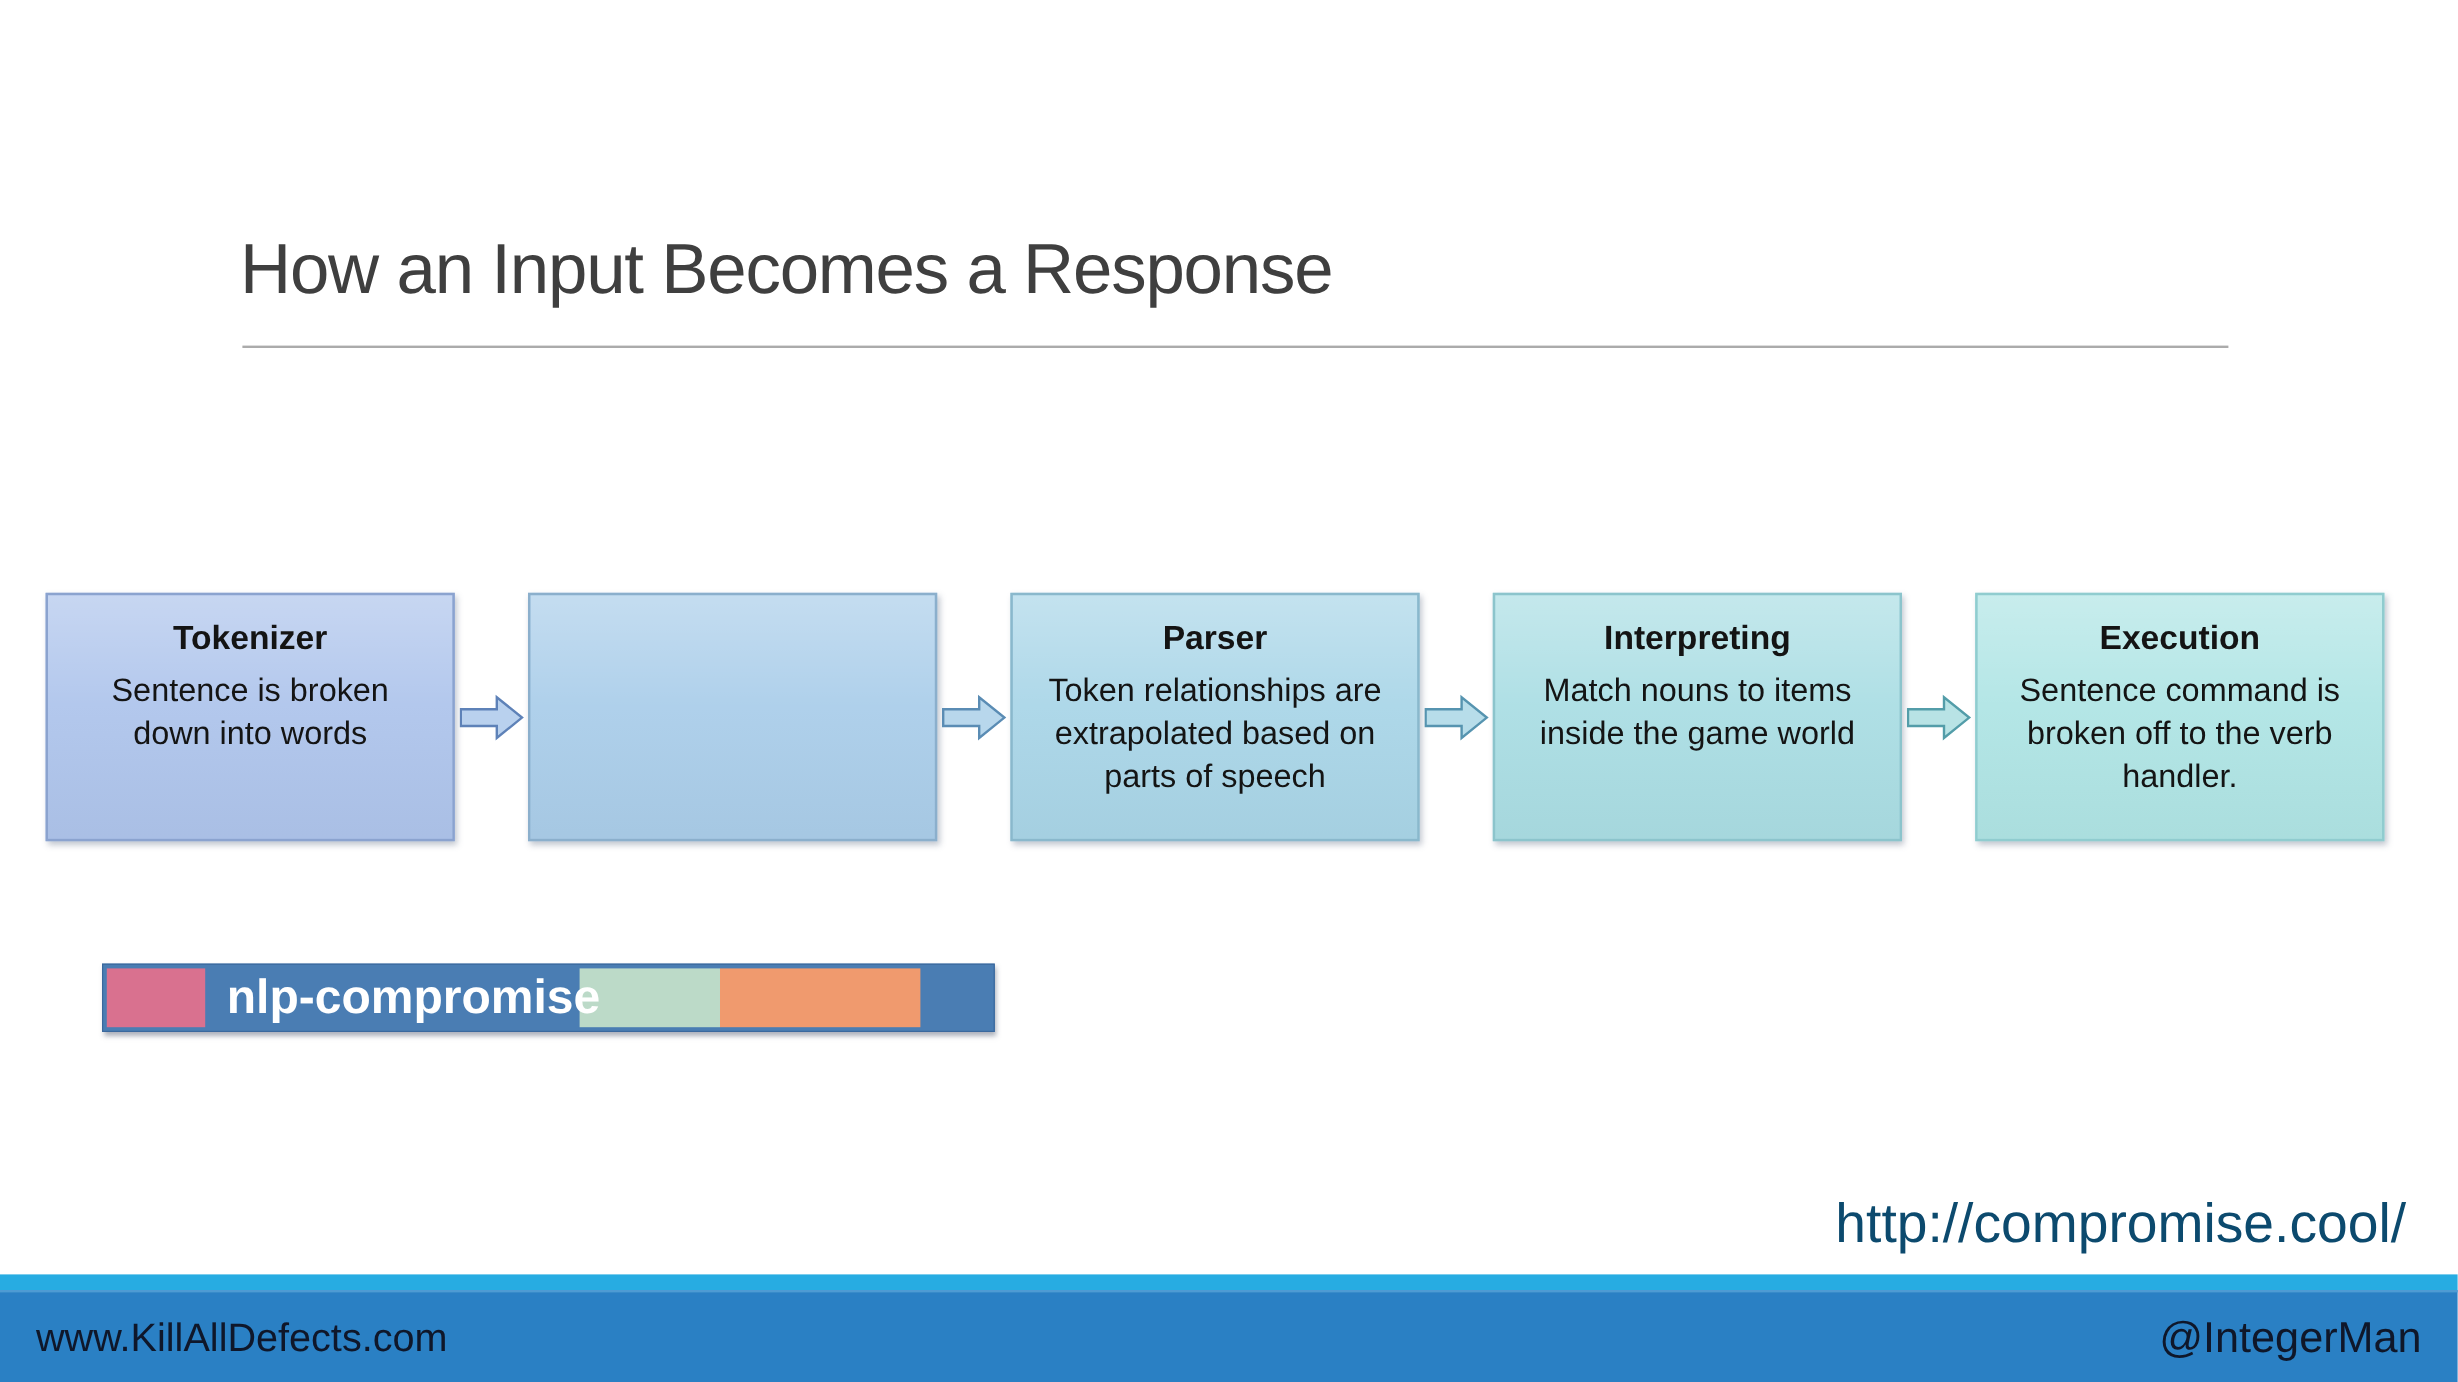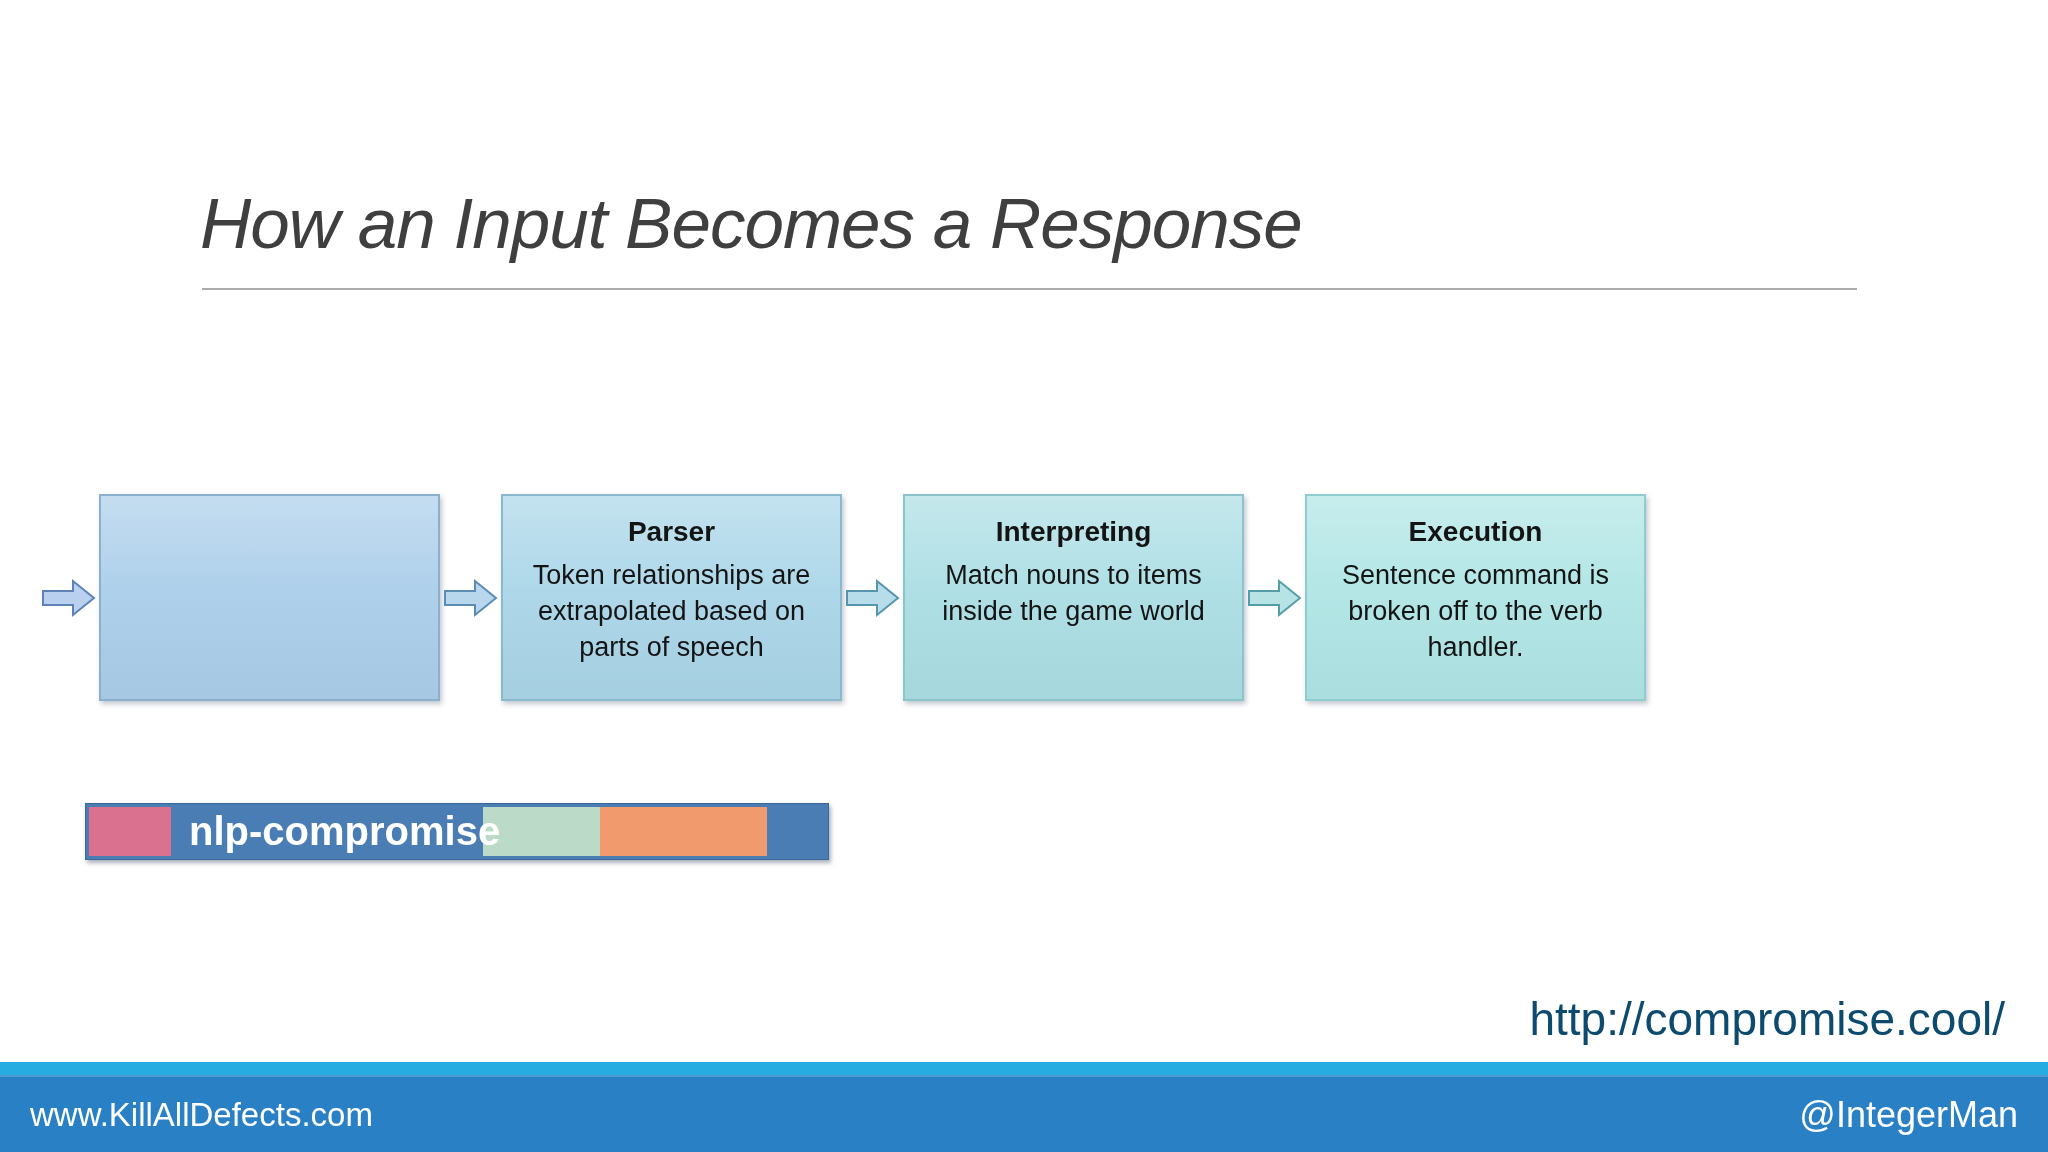--- a/index.html
+++ b/index.html
@@ -9,27 +9,26 @@
     font-family: "Liberation Sans", sans-serif;
     overflow: hidden;
     position: relative;
   }
   .slide { position: absolute; inset: 0; background: #ffffff; }
 
   
   .title {
     position: absolute;
     left: 200px; top: 172px;
-    font-size: 71px;
+    font-size: 59px;
     font-weight: 300;
     letter-spacing: -1px;
     color: #3f3f3f;
     line-height: 104px;
     white-space: nowrap;
-    font-style: italic;
   }
   .title-rule {
     position: absolute;
     left: 202px; top: 288px;
     width: 1655px; height: 2px;
     background: #ababab;
   }
 
   
   .pipeline {
@@ -116,35 +115,40 @@
     position: absolute;
     left: 0; top: 1075px;
     width: 100%; height: 77px;
     box-sizing: border-box;
     background: #2a80c4;
     border-top: 2px solid #4e9bd3;
     display: flex;
     align-items: center;
     justify-content: space-between;
     padding: 0 30px;
-    color: #ffffff;
+    color: #0f172a;
   }
   .footer-left  { font-size: 33px; }
   .footer-right { font-size: 36px; }
 </style>
 </head>
 <body>
 
 <div class="slide">
 
   <div class="title">How an Input Becomes a Response</div>
   <div class="title-rule"></div>
 
   <div class="pipeline">
 
+    <div class="step" style="background-color: rgb(175, 197, 236); border-color: rgb(139, 163, 207);">
+      <div class="step-title">Tokenizer</div>
+      <div class="step-desc">Sentence is broken
+down into words</div>
+    </div>
 
     <div class="arrow-cell">
       <svg width="54" height="40" viewBox="0 0 54 40">
         <polygon points="1,13 31,13 31,3 52,20 31,37 31,27 1,27" stroke-width="2" fill="#b9d1ee" stroke="#5e82b8"></polygon>
       </svg>
     </div>
 
     <div class="step" style="background-color: rgb(171, 206, 234); border-color: rgb(139, 175, 204);">
     </div>
 

